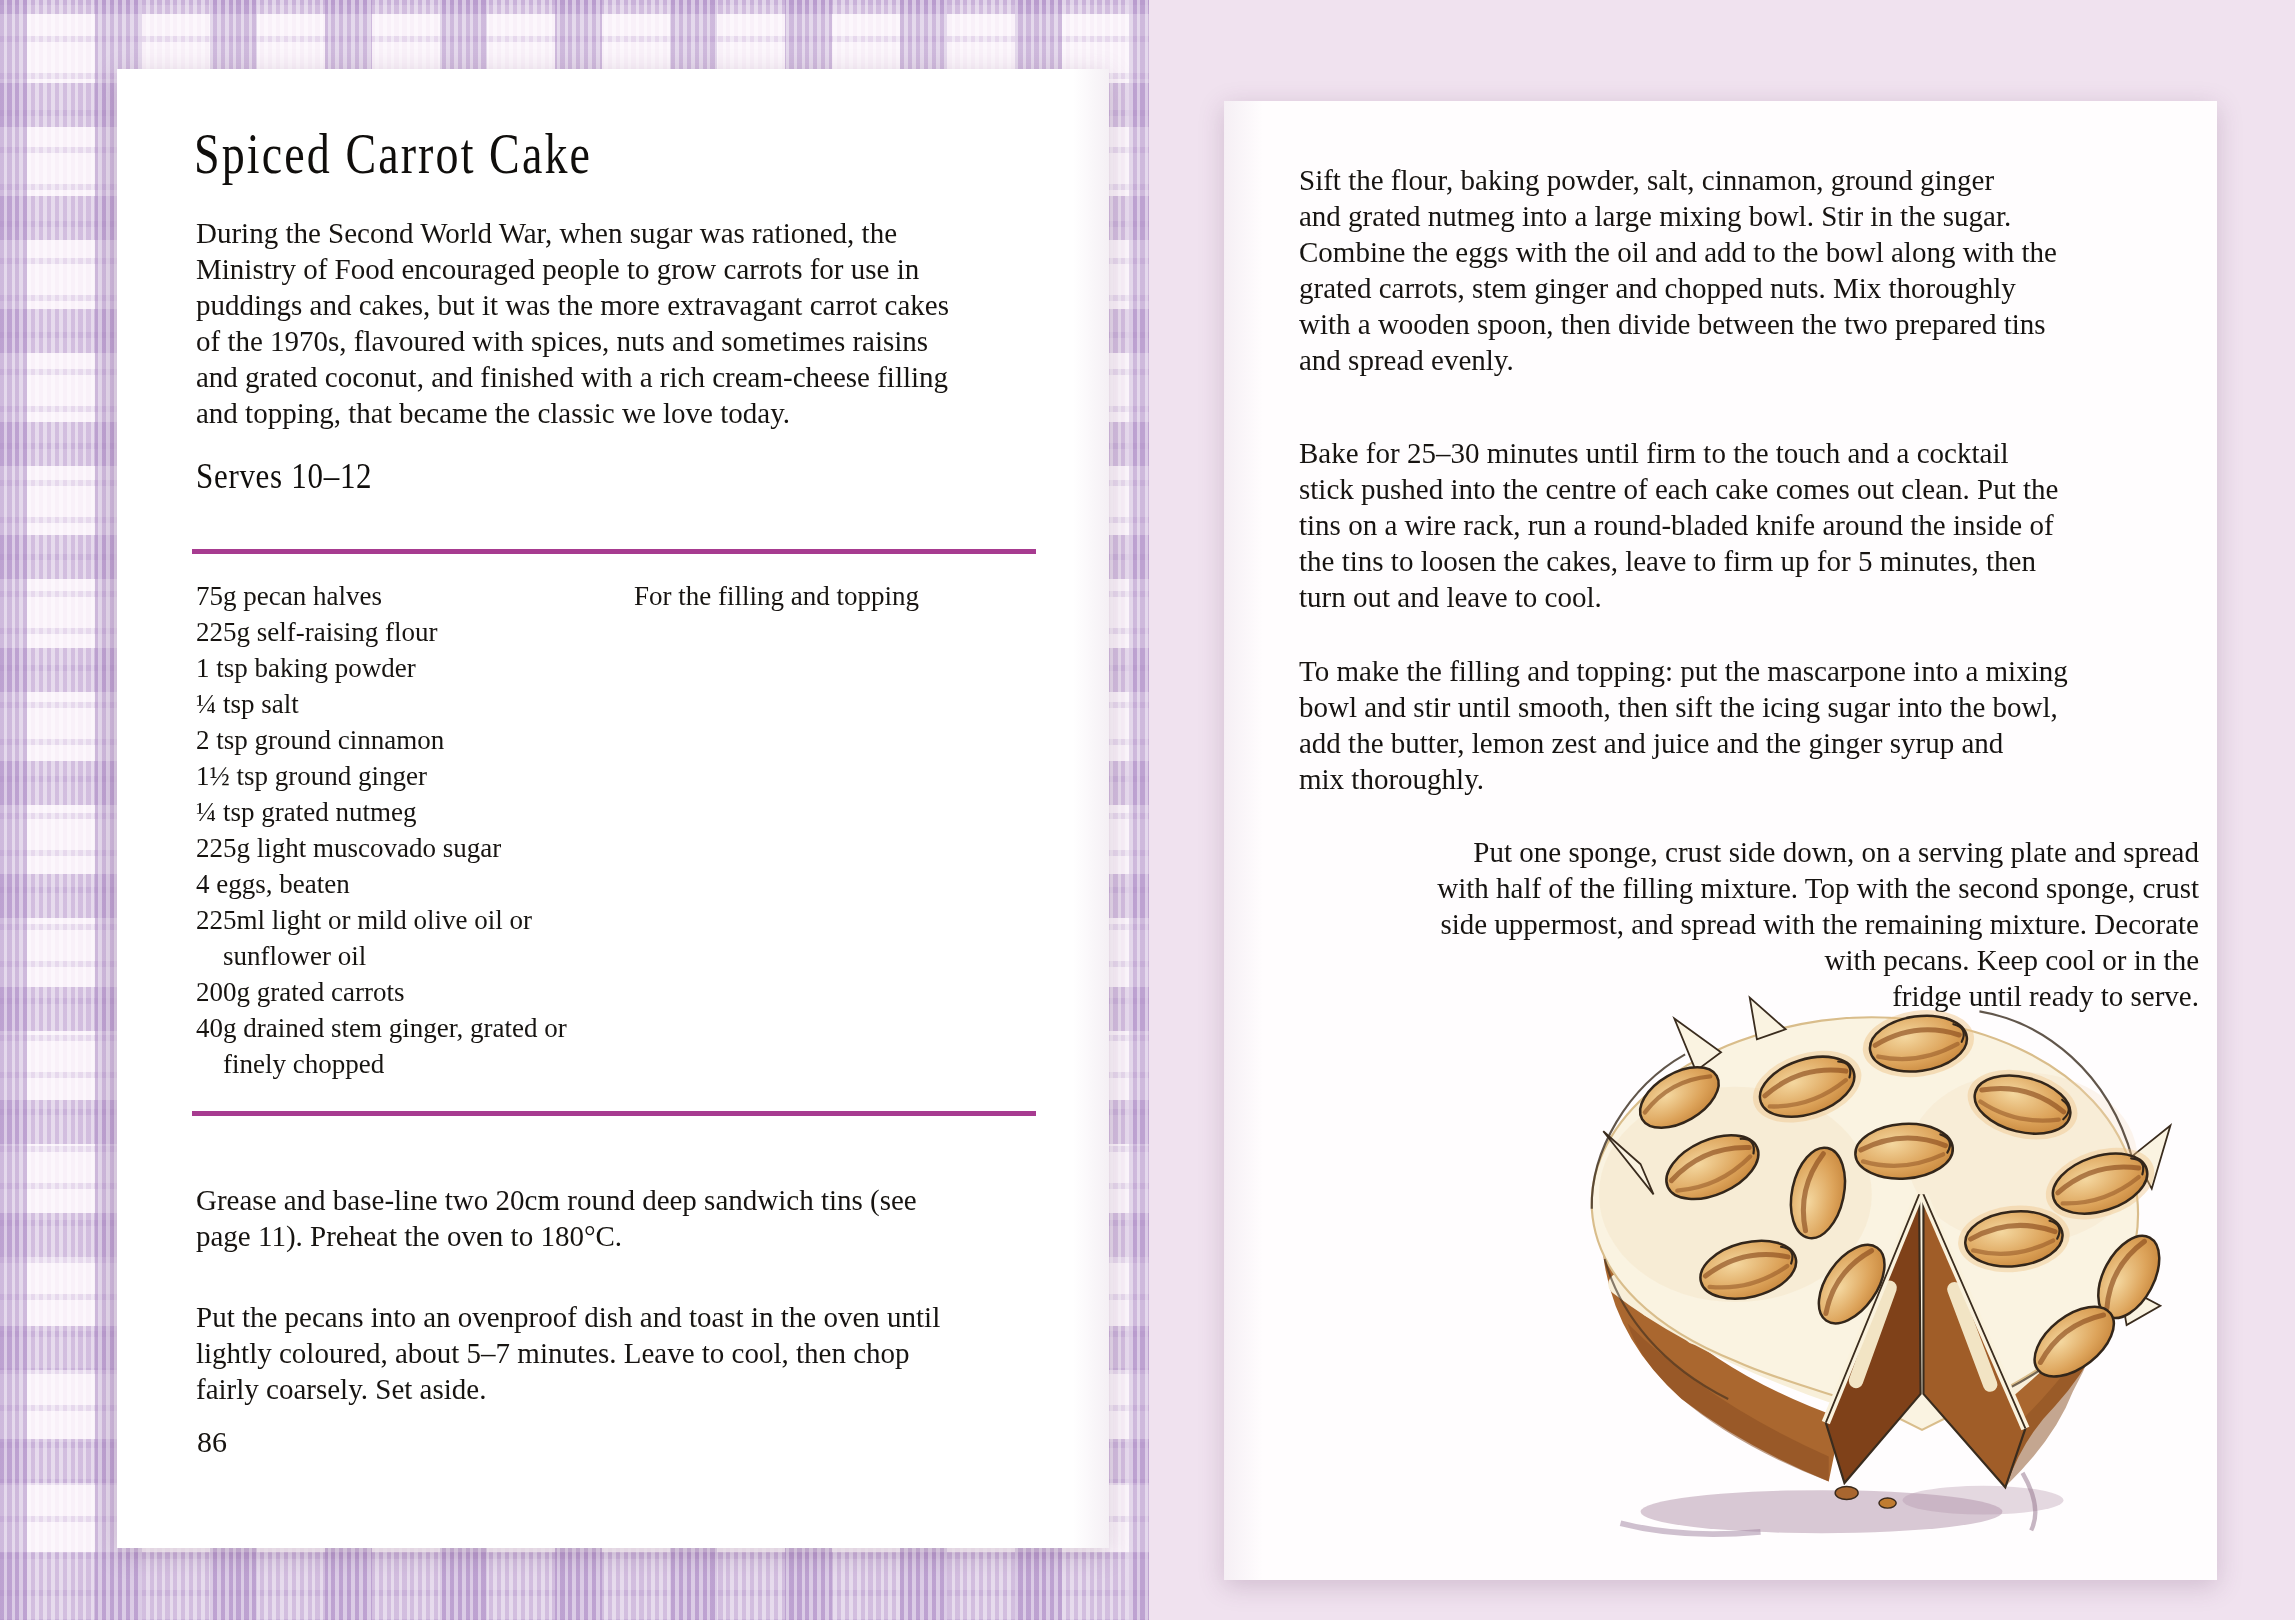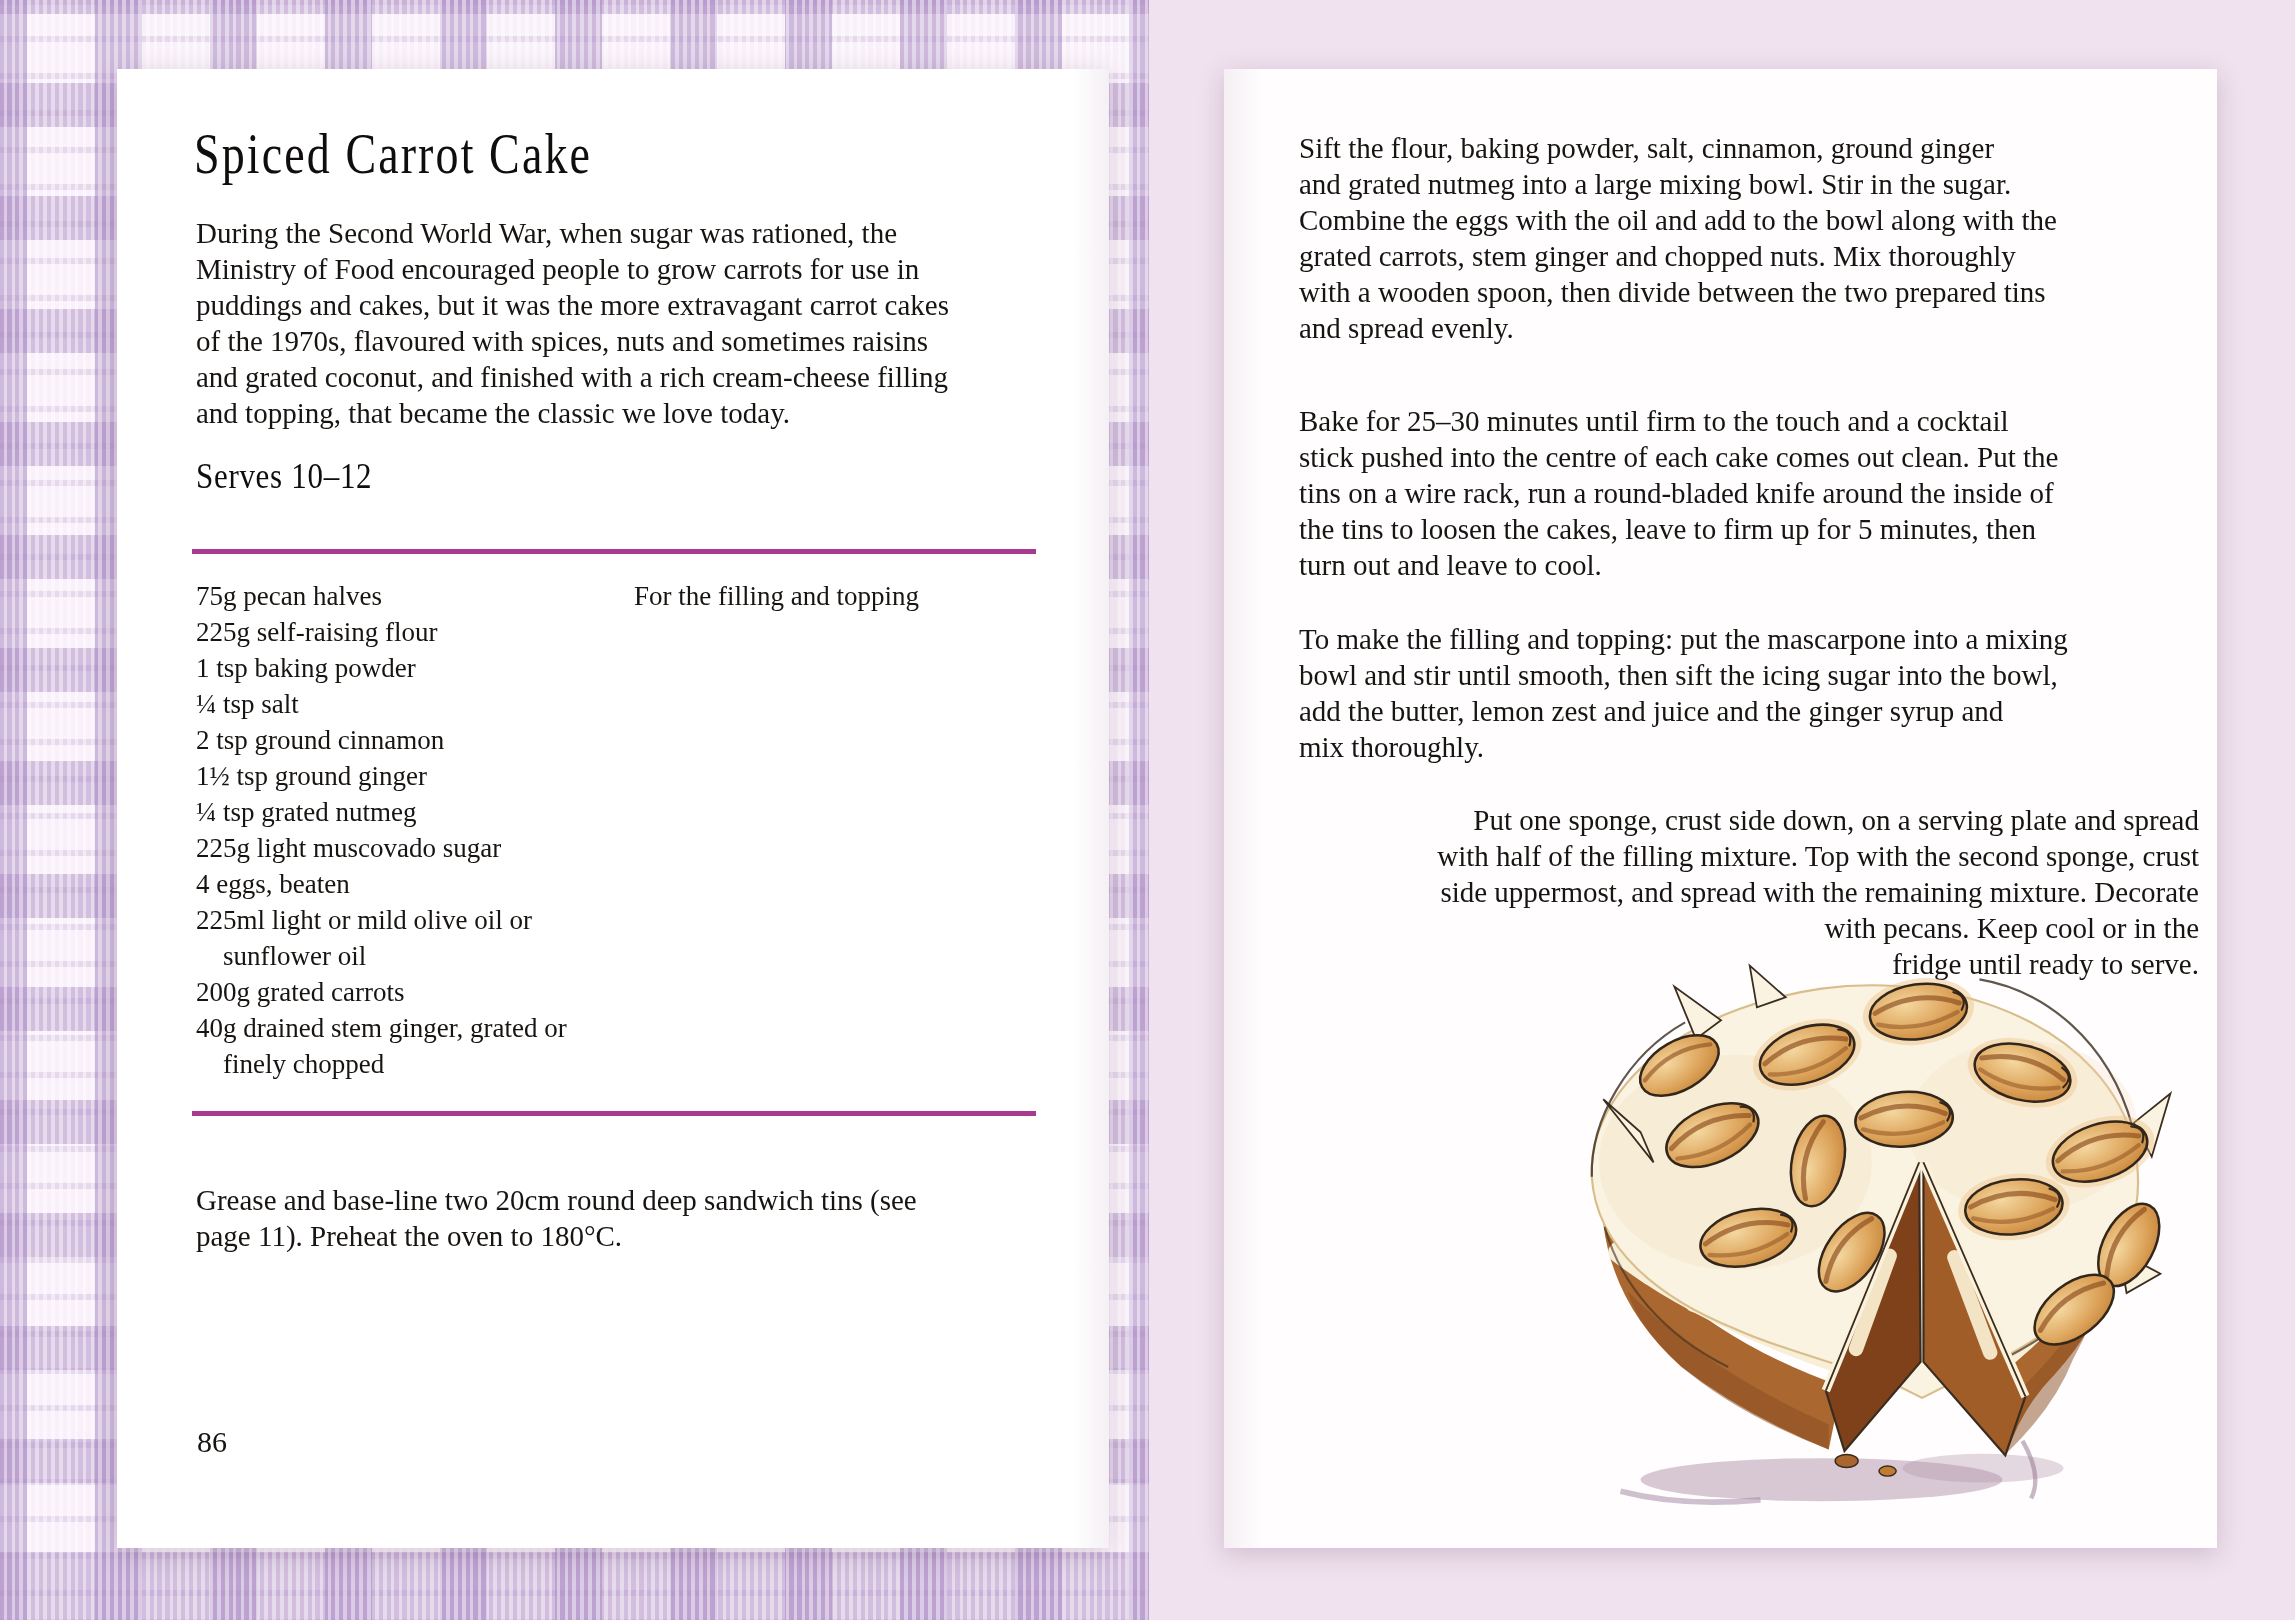--- a/index.html
+++ b/index.html
@@ -35,21 +35,21 @@
 
   
   .page{
     position:absolute;top:69px;height:1479px;
     background:var(--page-white);
     box-shadow:0 5.7px 24px rgba(96,56,96,.22);
   }
   .page-left{left:79px;width:992px;
     background-image:linear-gradient(270deg, rgba(190,160,190,.16), rgba(190,160,190,0) 36px);margin-left:38px;}
   .page-right{left:1224px;width:993px;background:#fffdfe;
-    background-image:linear-gradient(90deg, rgba(190,160,190,.15), rgba(190,160,190,0) 39px);}
+    background-image:linear-gradient(90deg, rgba(190,160,190,.15), rgba(190,160,190,0) 39px);margin-top:32px;}
 
   .pre{white-space:pre-wrap;}
 
   
   .title{
     position:absolute;left:77px;top:53px;margin:0;
     font-size:46px;font-weight:400;letter-spacing:2.1px;color:#100e0c;
     transform:scaleY(1.22);transform-origin:left top;
   }
   .intro{
@@ -125,20 +125,23 @@
     finely chopped</div>
 
     <div class="ing ing-fill">
       <div class="ing-header">For the filling and topping</div>
     </div>
 
     <div class="rule rule-bottom"></div>
 
     <div class="method method-1 pre">Grease and base-line two 20cm round deep sandwich tins (see
 page 11). Preheat the oven to 180°C.</div>
+    <div class="method method-2 pre">Put the pecans into an ovenproof dish and toast in the oven until
+lightly coloured, about 5–7 minutes. Leave to cool, then chop
+fairly coarsely. Set aside.</div>
 
     <div class="pagenum">86</div>
   </div>
 
   <div class="page page-right">
     <div class="rpara rp1 pre">Sift the flour, baking powder, salt, cinnamon, ground ginger
 and grated nutmeg into a large mixing bowl. Stir in the sugar.
 Combine the eggs with the oil and add to the bowl along with the
 grated carrots, stem ginger and chopped nuts. Mix thoroughly
 with a wooden spoon, then divide between the two prepared tins

